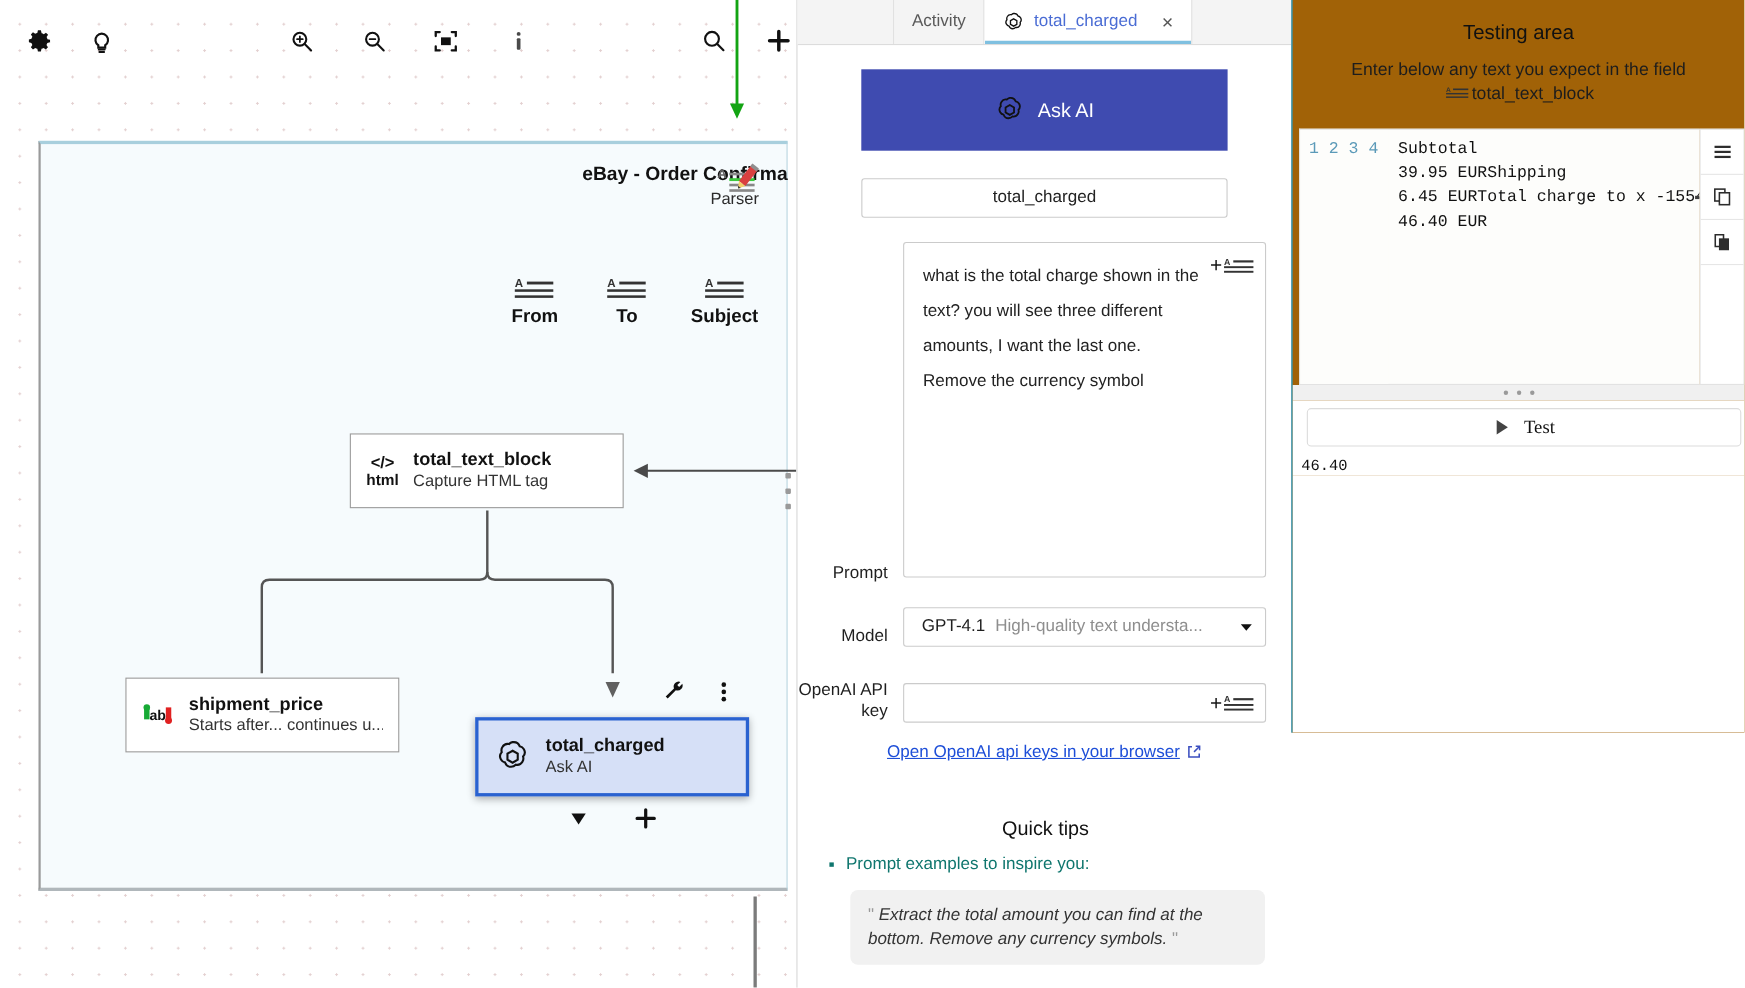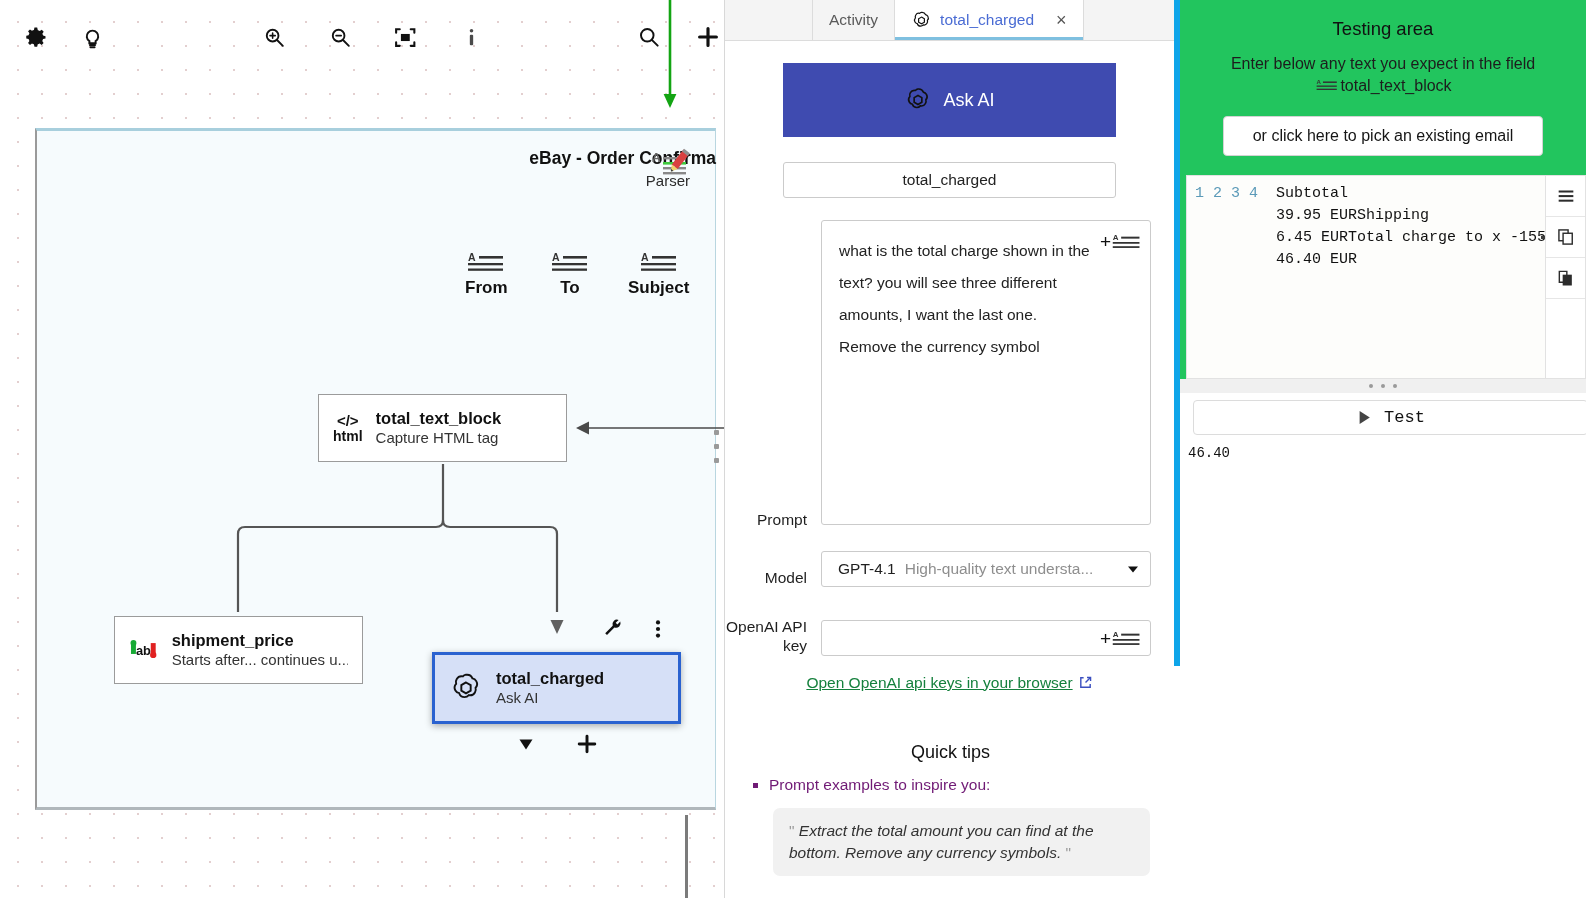--- a/index.html
+++ b/index.html
@@ -152,38 +152,38 @@
   #model-select .mv { color: #1f1f1f; }
   #model-select .mh { color: #8e8e8e; flex: 1; overflow: hidden; white-space: nowrap; }
   #apikey-input {
     width: 100%; height: 36px; border: 1px solid #cbcbcb; border-radius: 3px;
     background: #fff; padding: 0 52px 0 12px; font-size: 15.5px;
     font-family: "Liberation Sans", sans-serif;
   }
   #apikey-ins { top: 8px; }
   #api-link-row { text-align: center; margin-top: 18px; }
   #api-link {
-    color: #15803d; font-size: 15.5px; text-decoration: underline;
+    color: #1d4ed8; font-size: 15.5px; text-decoration: underline;
     cursor: pointer; display: inline-flex; align-items: center; gap: 5px;
   }
   #quick-tips { margin-top: 50px; padding: 0 24px 0 26px; }
   #quick-tips h3 { font-size: 18px; font-weight: normal; color: #111; text-align: center; }
   #tips-list { margin: 13px 0 0 18px; }
-  #tips-list li { font-size: 15.5px; color: #701a75; list-style: square; }
+  #tips-list li { font-size: 15.5px; color: #0f766e; list-style: square; }
   .tip-quote {
     background: #f1f1f1; border-radius: 7px; margin: 14px 0 0 22px;
     padding: 12px 16px; font-style: italic; font-size: 15.5px;
     color: #333; line-height: 1.42;
   }
   .tip-quote .q { color: #9a9a9a; font-style: normal; }
 
   
   #right-pane {
-    position: relative; flex: 1; height: 666px; background: #22c55e;
-    border-left: 6px solid #0ea5e9; display: flex; flex-direction: column;
+    position: relative; flex: 1; height: 666px; background: #a16207;
+    border-left: 1px solid #0ea5e9; display: flex; flex-direction: column;
     overflow: hidden;
   }
   #testing-head { padding: 18px 10px 0; text-align: center; flex: none; }
   #testing-head h2 { font-size: 18.5px; font-weight: normal; color: #111; }
   #testing-head .desc {
     font-size: 16px; color: #1d1d1d; margin-top: 13px; line-height: 1.4;
   }
   #pick-email-btn {
     display: block; margin: 18px auto 0; width: 320px; height: 40px;
     background: #fff; border: 1px solid #d3d3d3; border-radius: 4px;
@@ -221,21 +221,21 @@
   #dots-h {
     display: flex; gap: 8px; justify-content: center; align-items: center;
     height: 14px; flex: none; background: #f0f0f0; cursor: row-resize;
   }
   #dots-h i { width: 4px; height: 4px; background: #9a9a9a; border-radius: 50%; }
   #test-area { flex: none; padding: 0 0 0 6px; background: #fff; }
   #test-btn {
     display: flex; align-items: center; justify-content: center; gap: 11px;
     width: 395px; height: 35px; margin: 7px 0 0 7px; background: #fff;
     border: 1px solid #dcdcdc; border-radius: 4px; font-size: 17px;
-    color: #111; cursor: pointer; font-family: Liberation Mono, monospace;
+    color: #111; cursor: pointer; font-family: Liberation Serif, serif;
   }
   #test-result {
     font-family: "Liberation Mono", monospace; font-size: 14px;
     color: #111; padding: 10px 0 0 2px;
   }
   #right-bottom-fill { flex: 1; background: #fff; }
 </style>
 </head>
 <body>
 
@@ -533,21 +533,20 @@
       <h2>Testing area</h2>
       <div class="desc">
         <span>Enter below any text you expect in the field</span><br>
         <svg width="26" height="15" viewBox="0 0 38 26" style="vertical-align:-2px">
           <text x="1" y="11" font-family="Liberation Sans, sans-serif" font-size="10.5" font-weight="bold" fill="#333">A</text>
           <rect x="12" y="6" width="24" height="2.6" fill="#333"></rect>
           <rect x="1" y="13" width="35" height="2.3" fill="#333"></rect>
           <rect x="1" y="18.5" width="35" height="2.3" fill="#333"></rect>
         </svg><span>total_text_block</span>
       </div>
-      <button id="pick-email-btn">or click here to pick an existing email</button>
     </div>
 
     <div id="editor-wrap">
       <div id="editor">
         <div id="gutter">1
 2
 3
 4</div>
         <div id="code">Subtotal
 39.95 EURShipping

